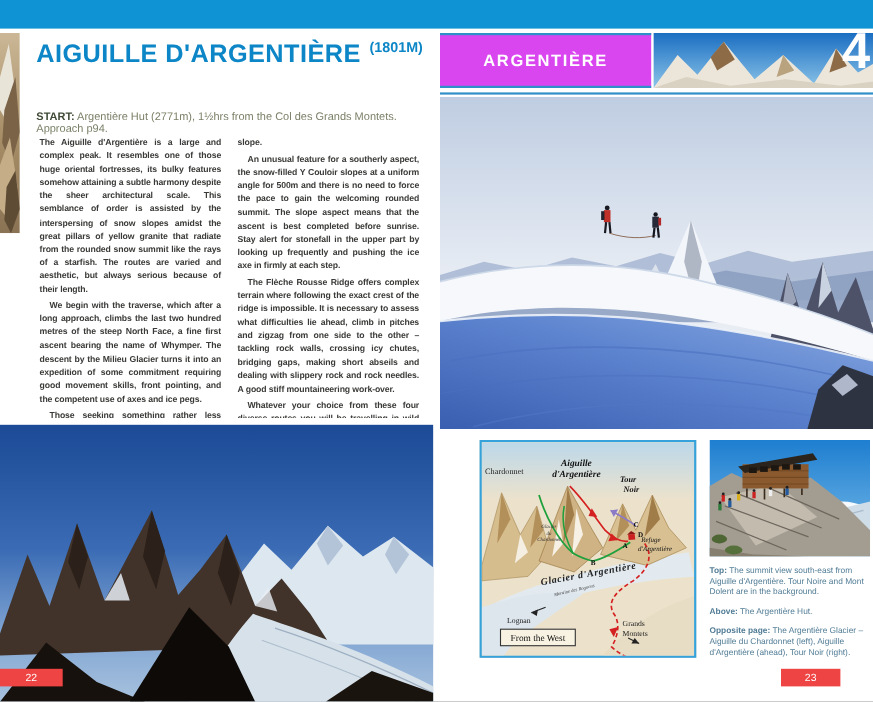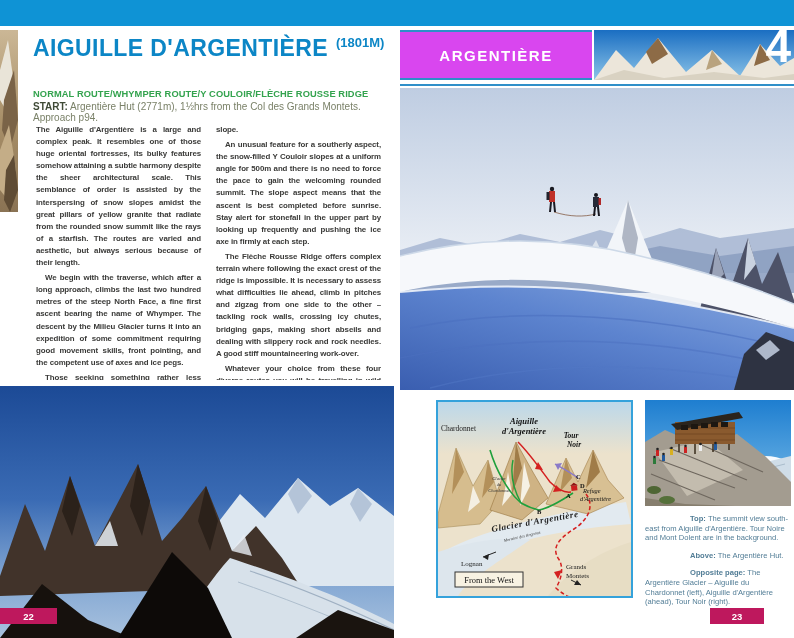--- a/index.html
+++ b/index.html
@@ -14,37 +14,37 @@
   .lp-title .alt{font-size:13px;}
   .lp-route{left:33px;top:89px;width:356px;color:#33a34e;font-size:9.3px;font-weight:bold;letter-spacing:.1px;}
   .lp-start{left:33px;top:101px;width:356px;font-size:10px;color:#7a8168;}
   .lp-start b{color:#3f4a36;}
   .cols{left:33px;top:121px;width:351px;height:259px;display:flex;gap:9px;overflow:hidden;}
   .col{width:171px;}
   .col p{margin:3px;font-size:7.9px;line-height:12.1px;letter-spacing:-0.1px;font-weight:bold;
          color:#3a3a38;text-align:justify;}
   .col p + p{text-indent:9px;}
   .photo{display:block;}
-  .badge{background:#be185d;color:#fff;font-weight:bold;font-size:9.5px;display:flex;
+  .badge{background:#ef4444;color:#fff;font-weight:normal;font-size:9.5px;display:flex;
          align-items:center;justify-content:center;}
   .badge22{left:0;top:608px;width:57px;height:16px;}
   .badge23{left:710px;top:608px;width:54px;height:16px;}
   
   .rp-band{left:400px;top:30px;width:192px;height:50px;background:#d946ef;
            border-top:2px solid #2f8fc9;border-bottom:2px solid #2f8fc9;box-sizing:border-box;
            display:flex;align-items:center;justify-content:center;}
   .rp-band span{color:#fff;font-size:15px;font-weight:bold;letter-spacing:1.5px;}
   .rp-head-photo{left:594px;top:30px;width:200px;height:50px;}
   .chapter-num{position:absolute;right:3px;top:-7px;color:#fff;font-size:46px;font-weight:bold;line-height:1;}
   .rp-rule{left:400px;top:84px;width:394px;height:2px;background:#2f8fc9;}
   .map-box{left:436px;top:400px;width:193px;height:194px;border:2px solid #35a2db;background:#ece2cc;}
   .hut-photo{left:645px;top:400px;width:146px;height:106px;}
   .captions{left:645px;top:514px;width:146px;font-size:7.6px;line-height:9.6px;color:#527d96;}
   .captions p{margin:0 0 8px 0;}
-  .captions b{font-weight:bold;margin-left:45px;}
+  .captions b{font-weight:bold;}
   svg text{font-family:"Liberation Serif",serif;}
 </style>
 </head>
 <body>
 
 <div id="stage">
 
   <div class="abs top-band"></div>
 
   <svg class="abs photo" style="left:0;top:30px" width="18" height="182" viewBox="0 0 18 182">
@@ -60,21 +60,20 @@
     <polygon points="4,70 14,40 18,90 10,120 2,100" fill="#7a6347"></polygon>
     <polygon points="0,120 9,95 16,140 8,170 0,160" fill="#c4ad87"></polygon>
     <polygon points="6,140 14,125 18,160 10,182 4,170" fill="#5f4c35"></polygon>
   </svg>
 
   <div class="abs lp-title">
     <span class="main">AIGUILLE D'ARGENTIÈRE</span>
     <span class="alt">(1801M)</span>
   </div>
 
-  <div class="abs lp-route">NORMAL ROUTE/WHYMPER ROUTE/Y COULOIR/FLÈCHE ROUSSE RIDGE</div>
 
   <div class="abs lp-start">
     <b>START:</b>
     <span>Argentière Hut (2771m), 1½hrs from the Col des Grands Montets. Approach p94.</span>
   </div>
 
   <div class="abs cols">
     <div class="col">
       <p>The Aiguille d'Argentière is a large and complex peak. It resembles one of those huge oriental fortresses, its bulky features somehow attaining a subtle harmony despite the sheer architectural scale. This semblance of order is assisted by the interspersing of snow slopes amidst the great pillars of yellow granite that radiate from the rounded snow summit like the rays of a starfish. The routes are varied and aesthetic, but always serious because of their length.</p>
       <p>We begin with the traverse, which after a long approach, climbs the last two hundred metres of the steep North Face, a fine first ascent bearing the name of Whymper. The descent by the Milieu Glacier turns it into an expedition of some commitment requiring good movement skills, front pointing, and the competent use of axes and ice pegs.</p>

